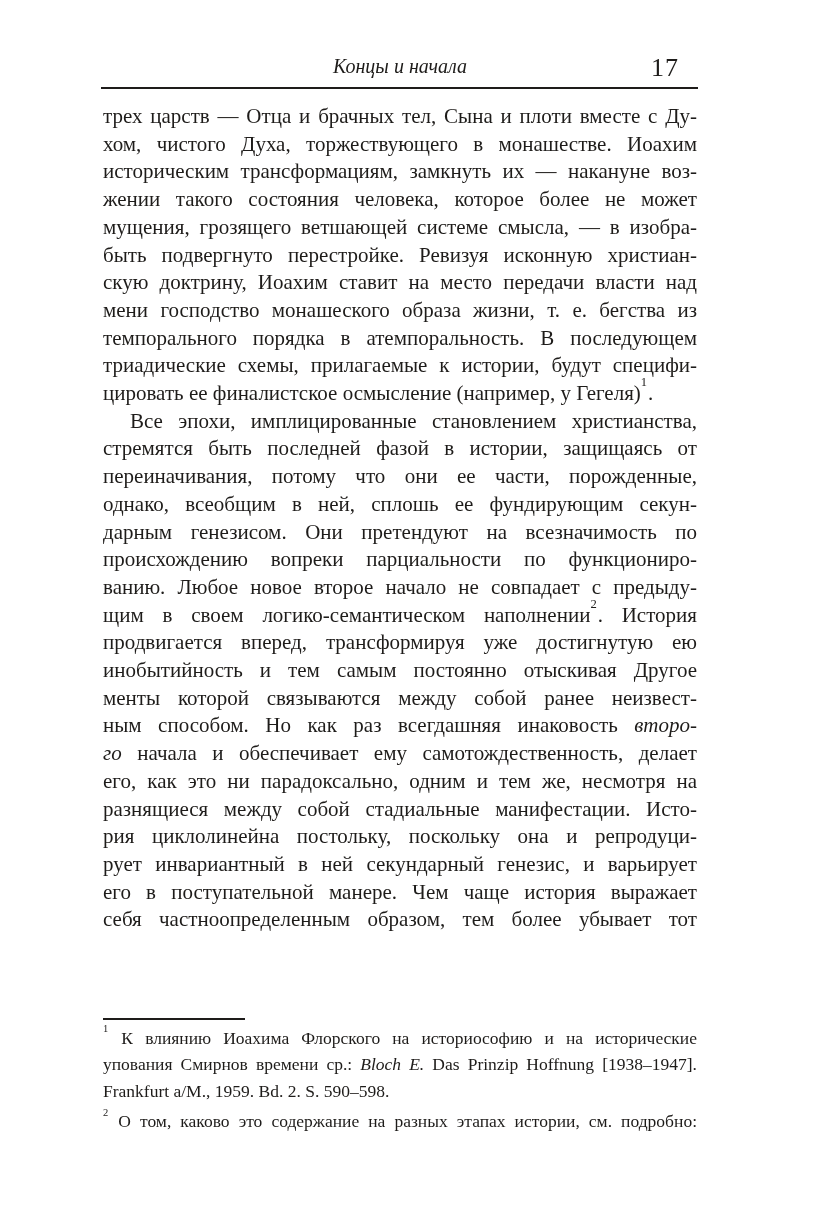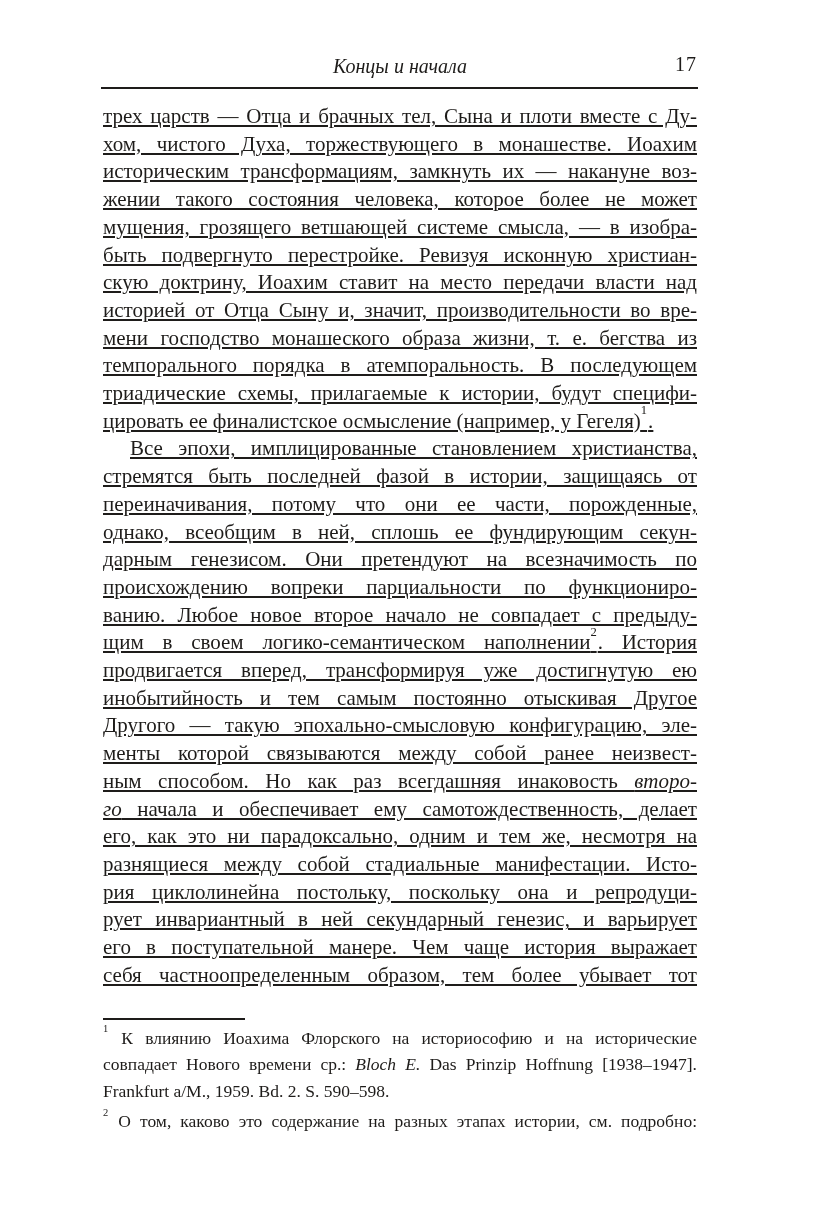--- a/index.html
+++ b/index.html
@@ -18,32 +18,32 @@
   .running-head {
     position: absolute; left: 103px; top: 53px;
     width: 594px; height: 30px;
   }
   .running-title {
     position: absolute; left: 50%; transform: translateX(-50%);
     top: 2px;
     font-style: italic; font-size: 20px; white-space: nowrap;
   }
   .page-number {
-    position: absolute; right: 0; top: 0;
-    font-size: 20px; letter-spacing: 1px;
+    position: absolute; right: 18px; top: 0;
+    font-size: 26px; letter-spacing: 1px;
   }
   .header-rule {
     position: absolute; left: 101px; top: 87px;
     width: 597px; height: 2px;
     background: var(--ink, #1e1c1a);
   }
   .body-text {
     position: absolute; left: 103px; top: 103px;
     width: 594px;
-    font-size: 21px; line-height: 27.7px; text-decoration: underline;
+    font-size: 21px; line-height: 27.7px;
   }
   .line {
     text-align: justify;
     text-align-last: justify;
   }
   .line.last {
     text-align: right;
     text-align-last: left;
   }
   .line.indent { text-indent: 27px; }
@@ -77,54 +77,52 @@
 
   <div class="body-text">
       <div>
         <div class="line"><span>трех царств — Отца и брачных тел, Сына и плоти вместе с Ду-</span></div>
         <div class="line"><span>хом, чистого Духа, торжествующего в монашестве. Иоахим</span></div>
         <div class="line"><span>историческим трансформациям, замкнуть их — накануне воз-</span></div>
         <div class="line"><span>жении такого состояния человека, которое более не может</span></div>
         <div class="line"><span>мущения, грозящего ветшающей системе смысла, — в изобра-</span></div>
         <div class="line"><span>быть подвергнуто перестройке. Ревизуя исконную христиан-</span></div>
         <div class="line"><span>скую доктрину, Иоахим ставит на место передачи власти над</span></div>
-        <div class="line"><span>историей от Отца Сыну и, значит, производительности во вре-</span></div>
         <div class="line"><span>мени господство монашеского образа жизни, т. е. бегства из</span></div>
         <div class="line"><span>темпорального порядка в атемпоральность. В последующем</span></div>
         <div class="line"><span>триадические схемы, прилагаемые к истории, будут специфи-</span></div>
         <div class="line last"><span>цировать ее финалистское осмысление (например, у Гегеля)</span><sup>1</sup><span>.</span></div>
       </div>
       <div>
         <div class="line indent"><span>Все эпохи, имплицированные становлением христианства,</span></div>
         <div class="line"><span>стремятся быть последней фазой в истории, защищаясь от</span></div>
         <div class="line"><span>переиначивания, потому что они ее части, порожденные,</span></div>
         <div class="line"><span>однако, всеобщим в ней, сплошь ее фундирующим секун-</span></div>
         <div class="line"><span>дарным генезисом. Они претендуют на всезначимость по</span></div>
         <div class="line"><span>происхождению вопреки парциальности по функциониро-</span></div>
         <div class="line"><span>ванию. Любое новое второе начало не совпадает с предыду-</span></div>
         <div class="line"><span>щим в своем логико-семантическом наполнении</span><sup>2</sup><span>. История</span></div>
         <div class="line"><span>продвигается вперед, трансформируя уже достигнутую ею</span></div>
         <div class="line"><span>инобытийность и тем самым постоянно отыскивая Другое</span></div>
-        <div class="line"><span>Другого — такую эпохально-смысловую конфигурацию, эле-</span></div>
         <div class="line"><span>менты которой связываются между собой ранее неизвест-</span></div>
         <div class="line"><span>ным способом. Но как раз всегдашняя инаковость </span><i>второ-</i></div>
         <div class="line"><i>го</i><span> начала и обеспечивает ему самотождественность, делает</span></div>
         <div class="line"><span>его, как это ни парадоксально, одним и тем же, несмотря на</span></div>
         <div class="line"><span>разнящиеся между собой стадиальные манифестации. Исто-</span></div>
         <div class="line"><span>рия циклолинейна постольку, поскольку она и репродуци-</span></div>
         <div class="line"><span>рует инвариантный в ней секундарный генезис, и варьирует</span></div>
         <div class="line"><span>его в поступательной манере. Чем чаще история выражает</span></div>
         <div class="line"><span>себя частноопределенным образом, тем более убывает тот</span></div>
       </div>
     </div>
 
   <div class="fn-rule"></div>
   <div class="footnotes">
       <div class="footnote">
         <div class="line"><sup>1</sup><span> К влиянию Иоахима Флорского на историософию и на исторические</span></div>
-        <div class="line"><span>совпадает Нового времени ср.: </span><i>Bloch E.</i><span> Das Prinzip Hoffnung [1938–1947].</span></div>
+        <div class="line"><span>упования Смирнов времени ср.: </span><i>Bloch E.</i><span> Das Prinzip Hoffnung [1938–1947].</span></div>
         <div class="line last"><span>Frankfurt a/M., 1959. Bd. 2. S. 590–598.</span></div>
       </div>
       <div class="footnote">
         <div class="line"><sup>2</sup><span> О том, каково это содержание на разных этапах истории, см. подробно:</span></div>
       </div>
     </div>
 </div>
 
 </body></html>

